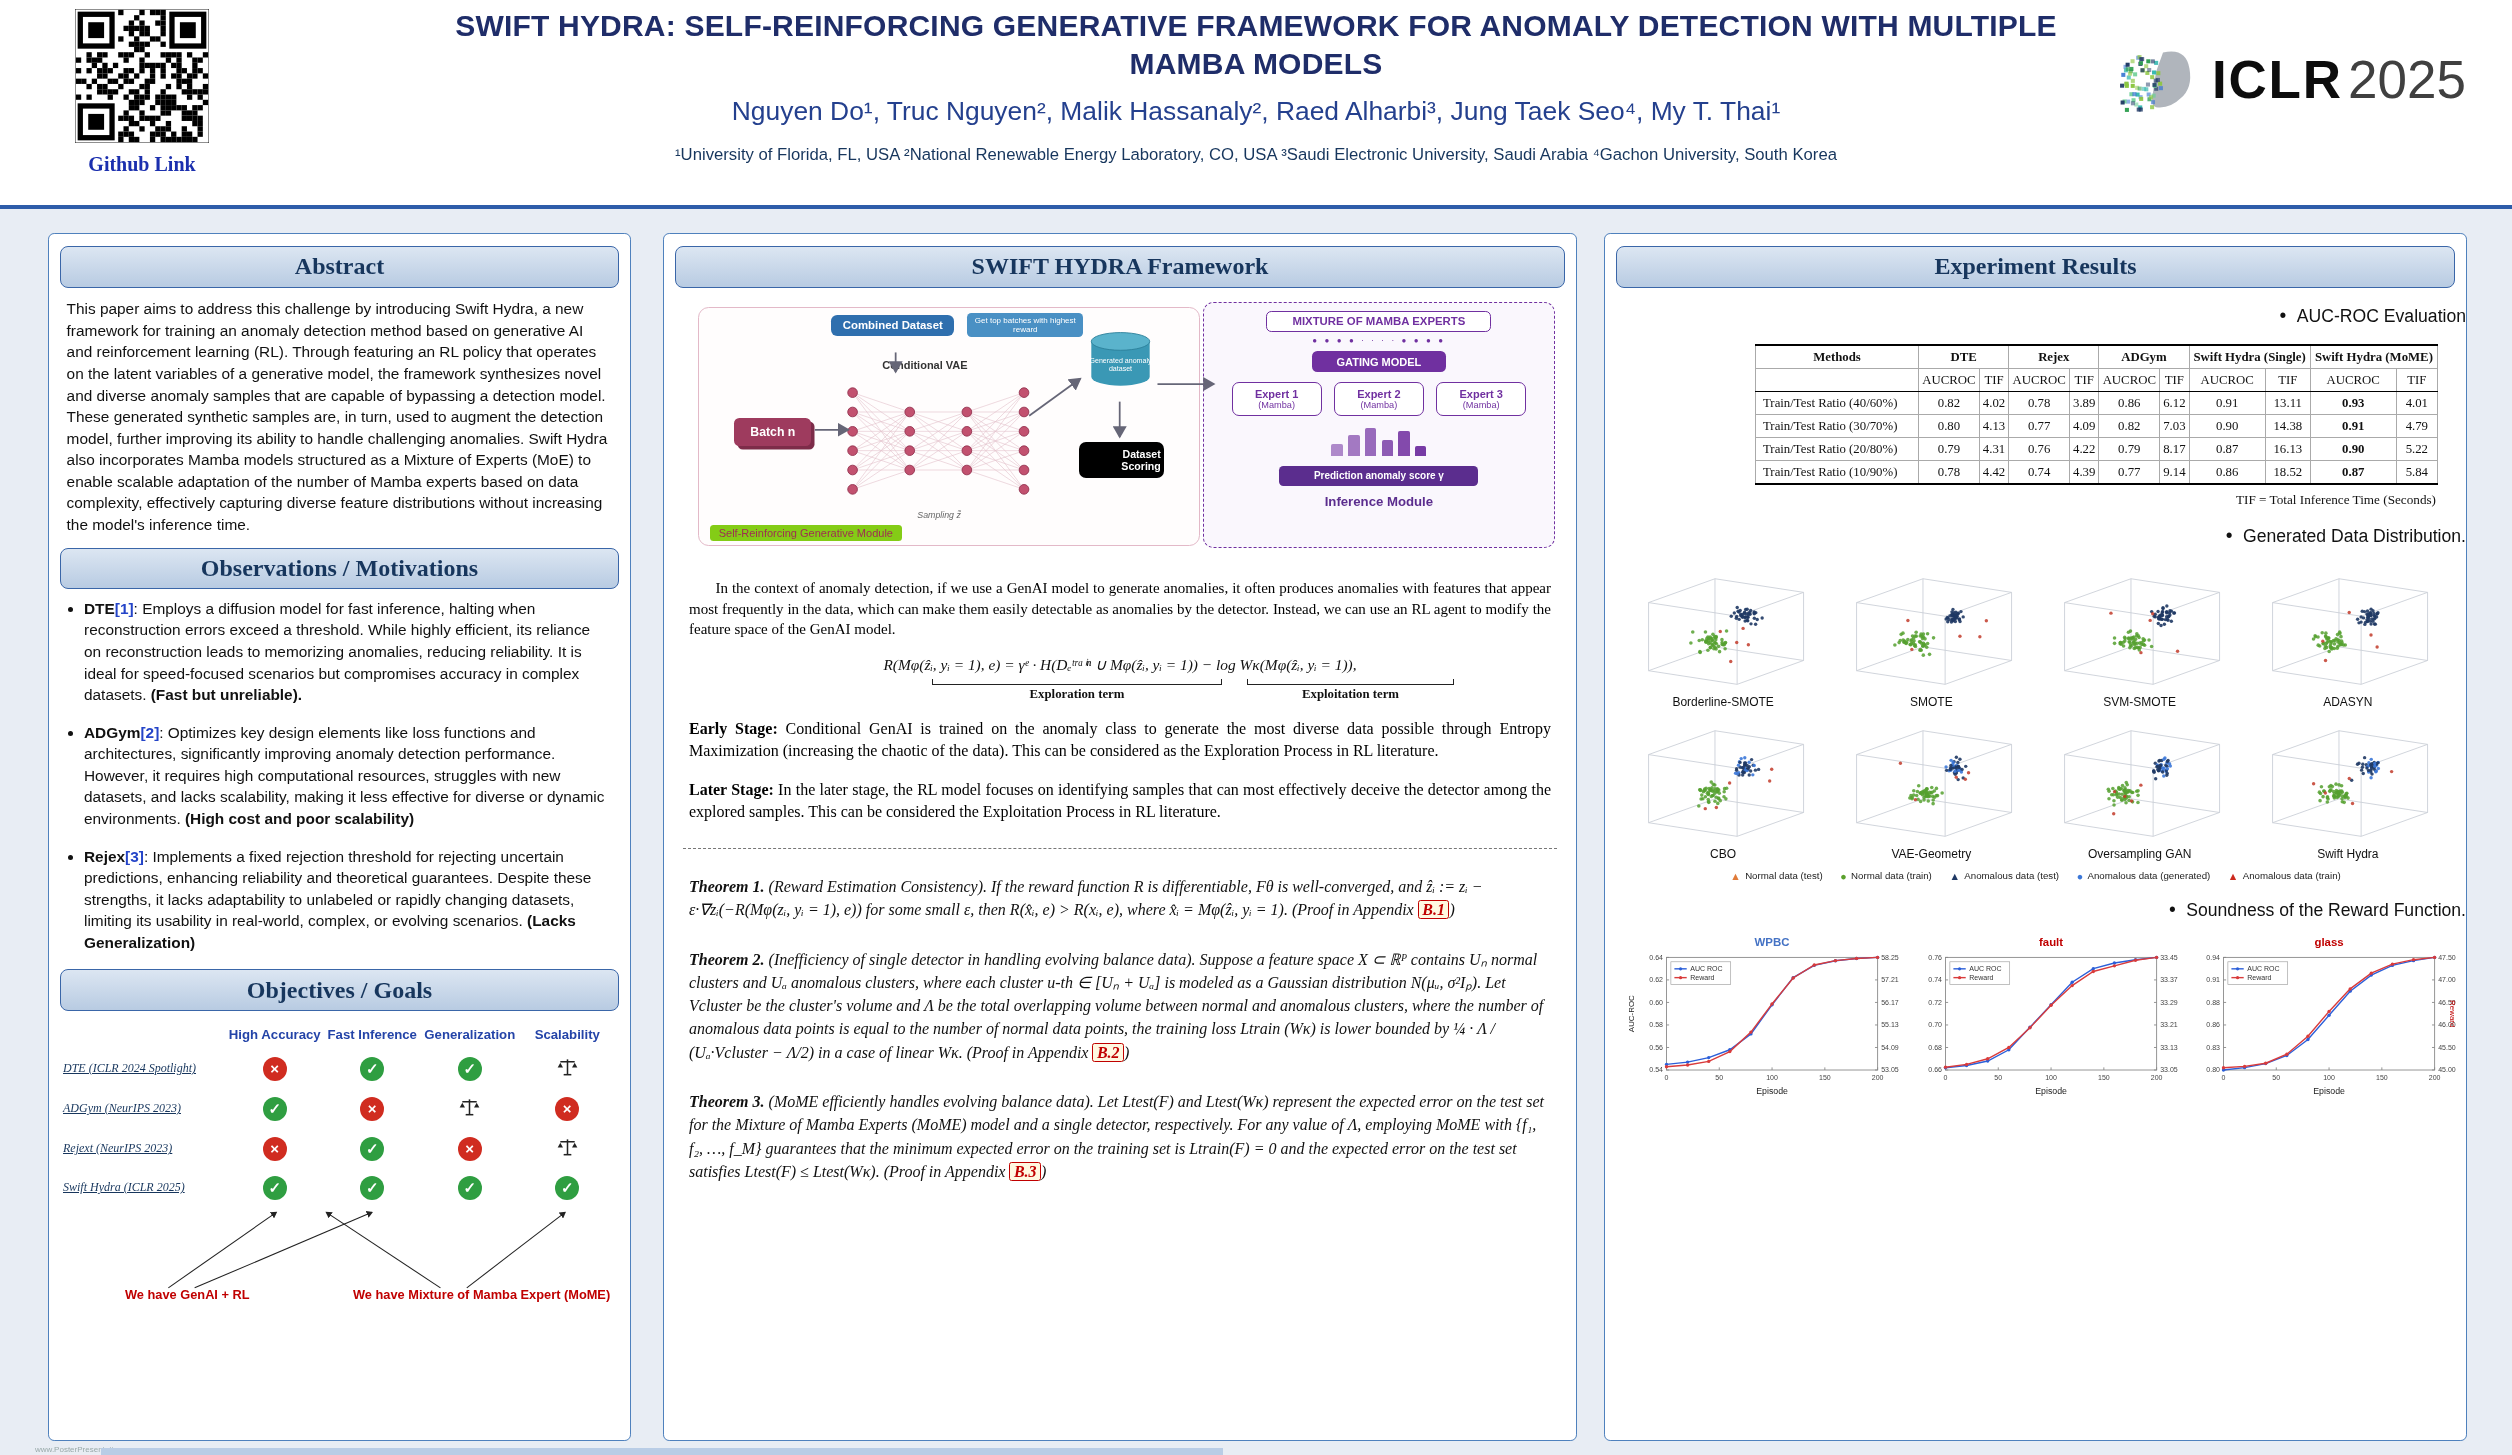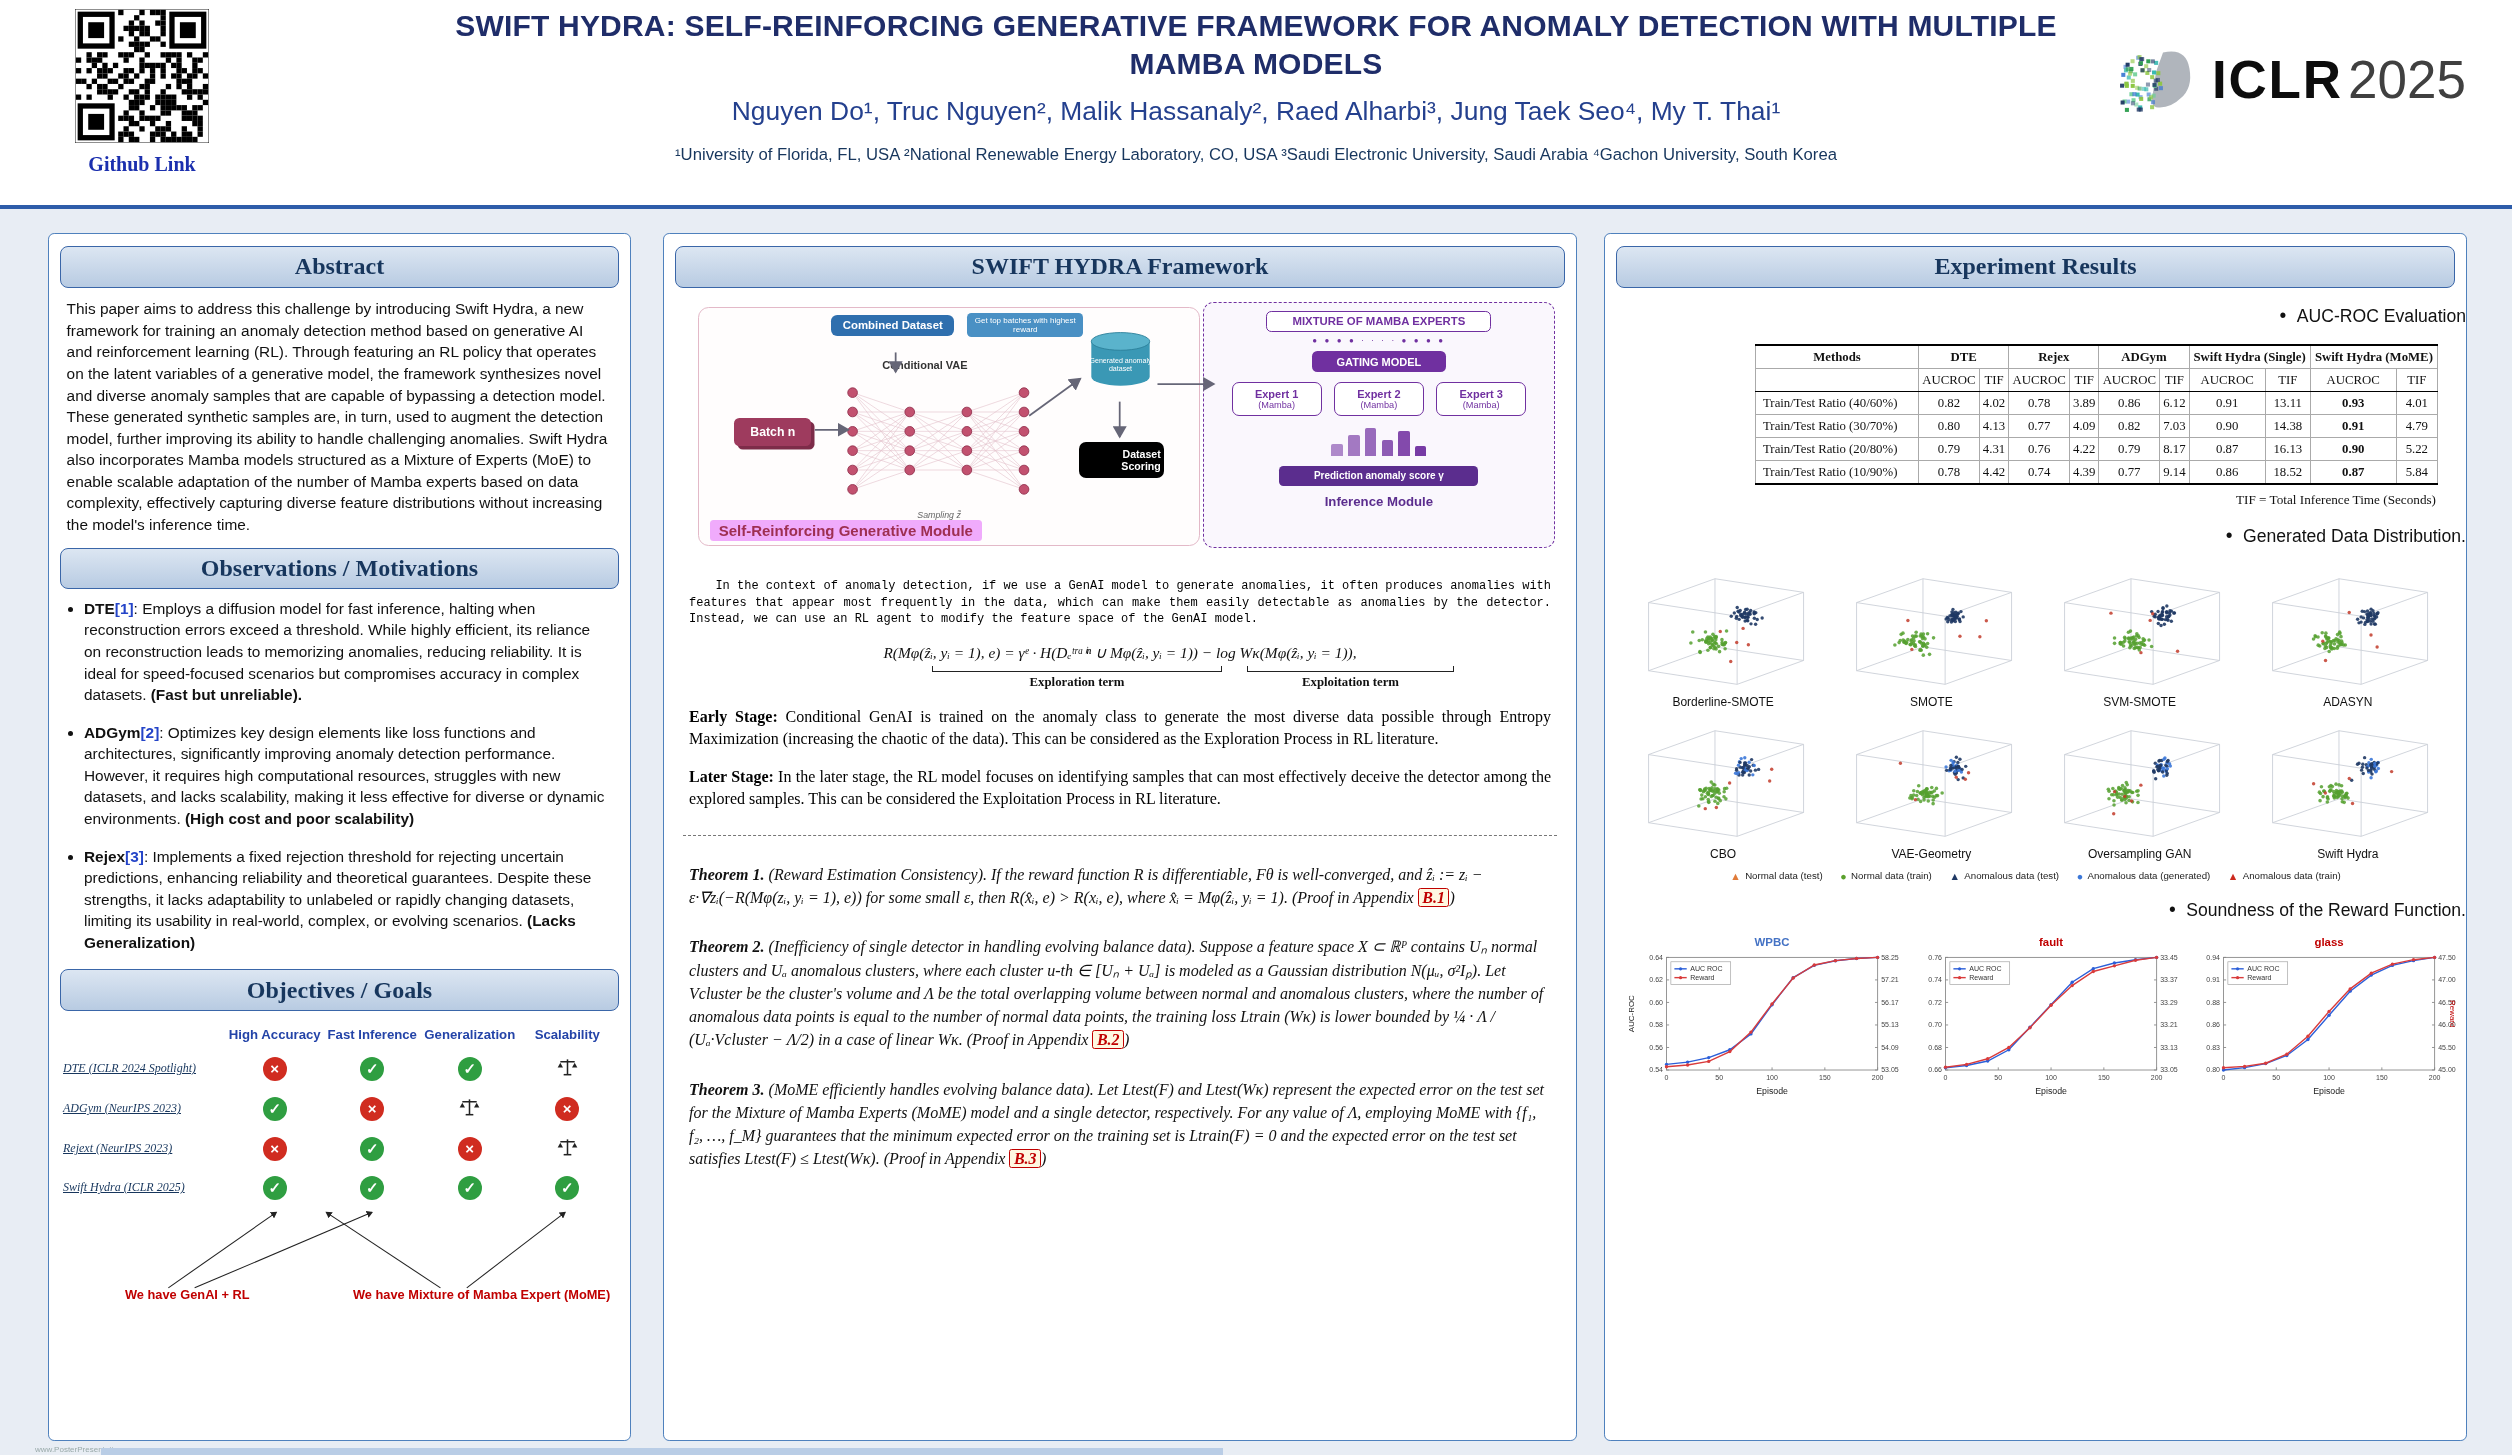--- a/index.html
+++ b/index.html
@@ -46,21 +46,21 @@
   .mk.cross { background:#d02c20; }
   .obj-notes { position:relative; height:102px; margin:7px 14px 0; }
   .obj-arrows { position:absolute; inset:0; width:100%; height:100%; }
   .note { position:absolute; bottom:7px; font-weight:bold; font-size:12.8px; color:#c00000; }
   .note.n1 { left:62px;margin-top:8px; }
   .note.n2 { left:290px; }
 
   
   .diagram { position:relative; height:264px; margin:8.8px 12.3px 0; }
   .gen-module { position:absolute; left:22px; top:10.6px; width:502px; height:239px; border:1.8px solid #e3b9c8; background:#fffdfd; border-radius:10.6px; }
-  .gen-label { position:absolute; left:10.6px; bottom:4.4px; color:#9e2f52; font-weight:bold; font-size:15px; background:#f0abfc; padding:1.8px 8.8px; border-radius:3.5px; }
+  .gen-label { position:absolute; left:10.6px; bottom:4.4px; color:#9e2f52; font-weight:normal; font-size:11px; background:#84cc16; padding:1.8px 8.8px; border-radius:3.5px; }
   .combined { position:absolute; left:132px; top:7px; width:123px; padding:4.4px 5.3px; background:#2f6fae; color:#fff; font-weight:bold; font-size:11.4px; text-align:center; border-radius:6.2px; }
   .top-note { position:absolute; left:268px; top:5.3px; width:116px; font-size:8px; color:#fff; background:#4a90c4; padding:2.6px 5.3px; border-radius:4.4px; text-align:center; }
   .cond-vae { position:absolute; left:183px; top:51px; font-weight:bold; font-size:11px; color:#333; }
   .vae-net { position:absolute; left:136px; top:67px; }
   .batch { position:absolute; left:35px; top:110px; width:77px; padding:7px 0; background:#9e3b5e; color:#fff; font-weight:bold; font-size:12.3px; text-align:center; border-radius:5.3px; box-shadow:3.5px 3.5px 0 #7d2c49; }
   .cyl { position:absolute; left:387px; top:21px; }
   .scoring { position:absolute; left:380px; top:134px; width:85px; padding:6.2px 3.5px; background:#000000; color:#fff; font-weight:bold; font-size:10.6px; text-align:right; border-radius:7px; }
   .sampling { position:absolute; left:218px; top:202px; font-style:italic; font-size:8.8px; color:#666; }
   .inf-module { position:absolute; right:8.8px; top:5.3px; width:352px; height:246px; border:1.8px dashed #7030a0; border-radius:10.6px; background:#faf7fd; }
   .moe-title { margin:8px auto 0; width:225px; text-align:center; border:1.3px solid #7030a0; color:#7030a0; font-weight:bold; font-size:11.4px; padding:3.5px 0; border-radius:5.3px; background:#fff; }
@@ -70,21 +70,21 @@
   .expert { width:90px; border:1.3px solid #7030a0; border-radius:7px; text-align:center; padding:5.3px 0; background:#fff; }
   .expert .nm { font-weight:bold; font-size:11px; color:#7030a0; }
   .expert .sb { font-size:9.2px; color:#7030a0; }
   .bars { display:flex; gap:5.3px; justify-content:center; align-items:flex-end; height:30px; margin-top:9.7px; }
   .bars span { width:11.4px; background:#7030a0; display:inline-block; border-radius:1.8px 1.8px 0 0; }
   .prediction { margin:9.7px auto 0; width:199px; background:#5b2d8e; color:#fff; text-align:center; font-weight:bold; font-size:10px; padding:4.4px 0; border-radius:4.4px; }
   .inf-label { text-align:center; margin-top:8px; color:#5b2d8e; font-weight:bold; font-size:13.2px; }
   .diag-arrows { position:absolute; inset:0; width:100%; height:100%; pointer-events:none; }
 
   
-  .m-intro { margin:17.6px 25px 0; font-family:Liberation Mono, monospace; font-size:12px; line-height:1.38; text-align:justify; text-indent:26.4px; }
+  .m-intro { margin:17.6px 25px 0; font-family:Liberation Serif, serif; font-size:15px; line-height:1.38; text-align:justify; text-indent:26.4px; }
   .formula { margin:14px 0 0; text-align:center; font-family:"Liberation Serif",serif; font-style:italic; font-size:15.4px; color:#111; }
   .braces { display:flex; margin:3.5px 0 0 268px; gap:25px; }
   .brace { text-align:center; font-family:"Liberation Serif",serif; font-weight:bold; font-size:12.8px; color:#111; }
   .brace .cup { height:6.2px; border-left:1.1px solid #222; border-right:1.1px solid #222; border-bottom:1.3px solid #222; margin-bottom:2.6px; }
   .brace.b1 { width:290px; }
   .brace.b2 { width:207px; }
   .stage { margin:16px 25px 0; font-family:"Liberation Serif",serif; font-size:16px; line-height:1.38; text-align:justify; }
   .dashsep { margin:25px 19.4px 0; border-top:1.8px dashed #777; height:0; }
   .theorem { margin:26.4px 25px 0; font-family:"Liberation Serif",serif; font-style:italic; font-size:16px; line-height:1.45; color:#111; }
   .theorem b { font-weight:bold; }

